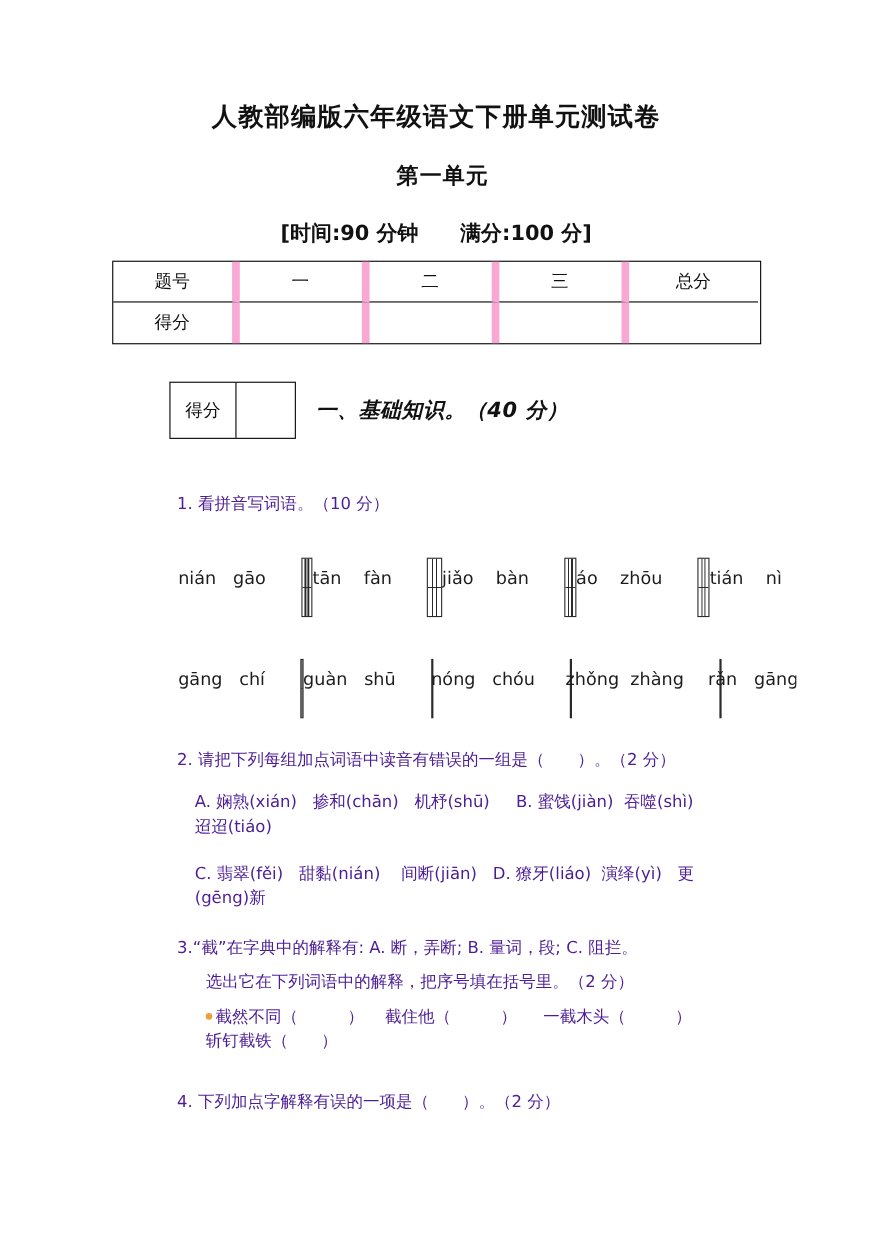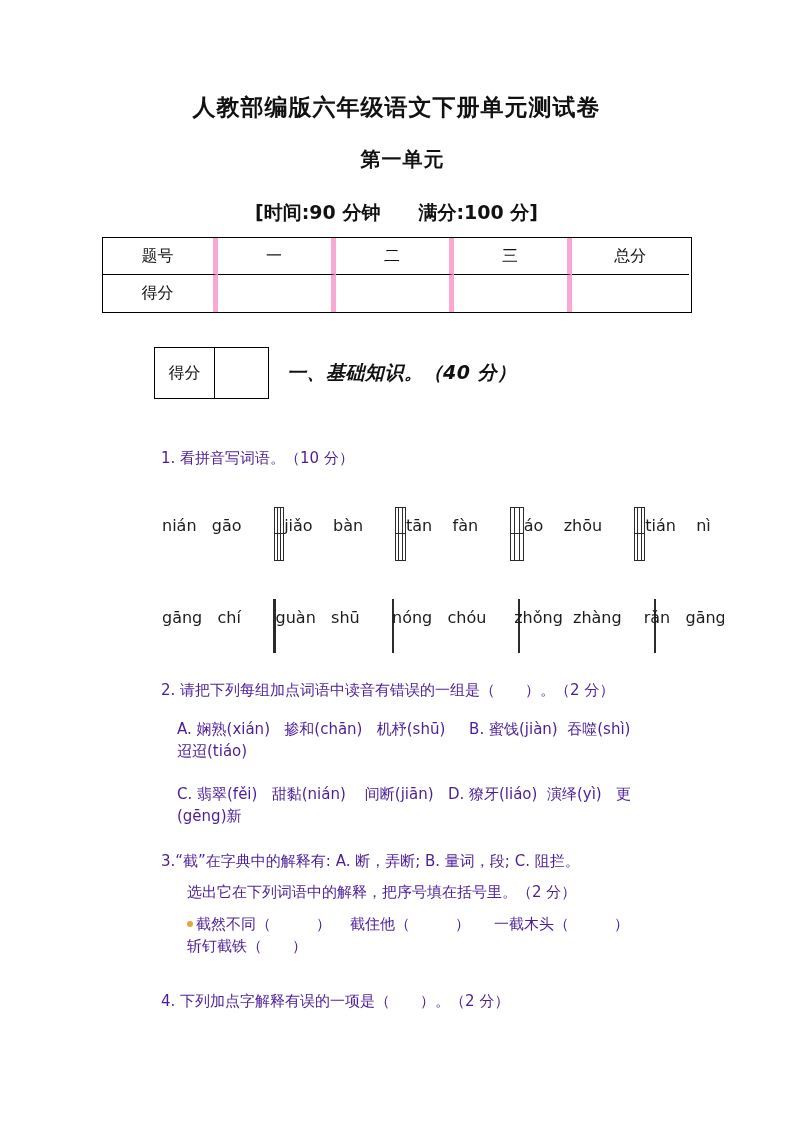--- a/index.html
+++ b/index.html
@@ -42,21 +42,21 @@
   
   .score-table {
     width: 590px;
     margin: 13px auto 0;
     border: 1.5px solid #000;
     display: grid;
     grid-template-columns: 115px 118px 118px 118px 117.5px;
   }
   .st-cell {
     height: 37px;
-    border-right: 5px solid #f9a8d4;
+    border-right: 7px solid #f9a8d4;
     border-bottom: 1px solid #000;
     display: flex;
     align-items: center;
     justify-content: center;
     font-size: 16px;
   }
   .st-cell:nth-child(5n) { border-right: none; }
   .st-cell.last-row { border-bottom: none; }
   
   .section-head {
@@ -181,25 +181,25 @@
   </div>
 
   <div class="qtext q1p">1. 看拼音写词语。（10 分）</div>
 
   <div class="word-row">
     <div class="word-col">
       <div class="pinyin">nián   gāo</div>
       <div class="char-grid"></div>
     </div>
     <div class="word-col">
+      <div class="pinyin">tān    fàn</div>
+      <div class="char-grid"></div>
+    </div>
+    <div class="word-col">
       <div class="pinyin">jiǎo    bàn</div>
-      <div class="char-grid"></div>
-    </div>
-    <div class="word-col">
-      <div class="pinyin">tān    fàn</div>
       <div class="char-grid"></div>
     </div>
     <div class="word-col">
       <div class="pinyin">áo    zhōu</div>
       <div class="char-grid"></div>
     </div>
     <div class="word-col">
       <div class="pinyin">tián    nì</div>
       <div class="char-grid"></div>
     </div>

